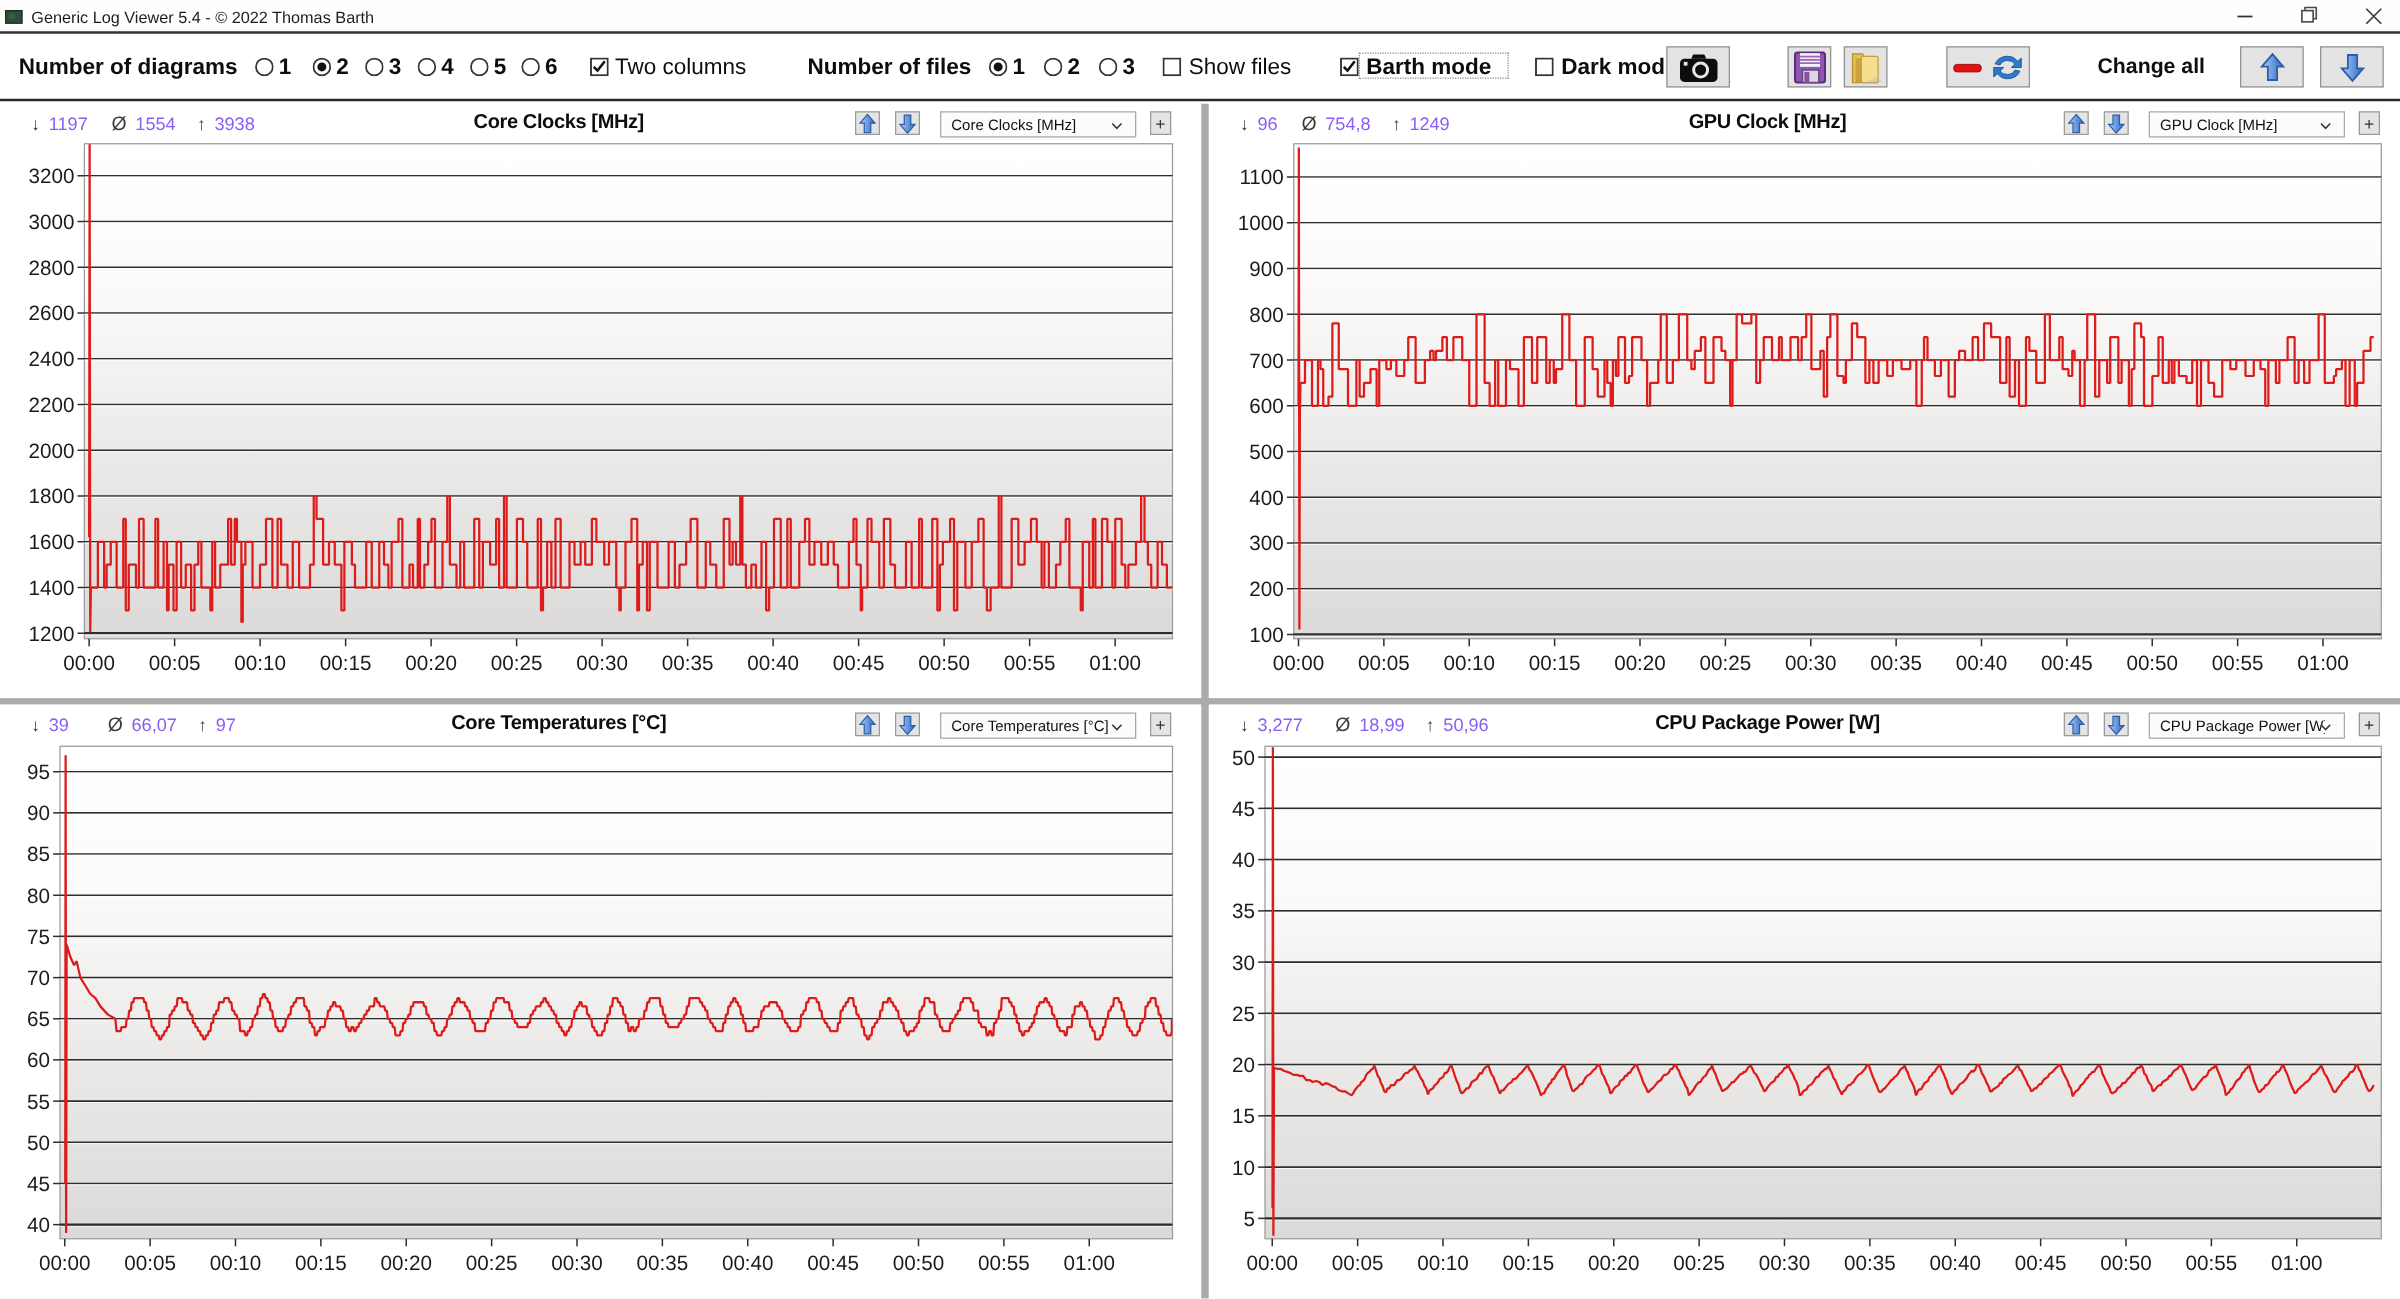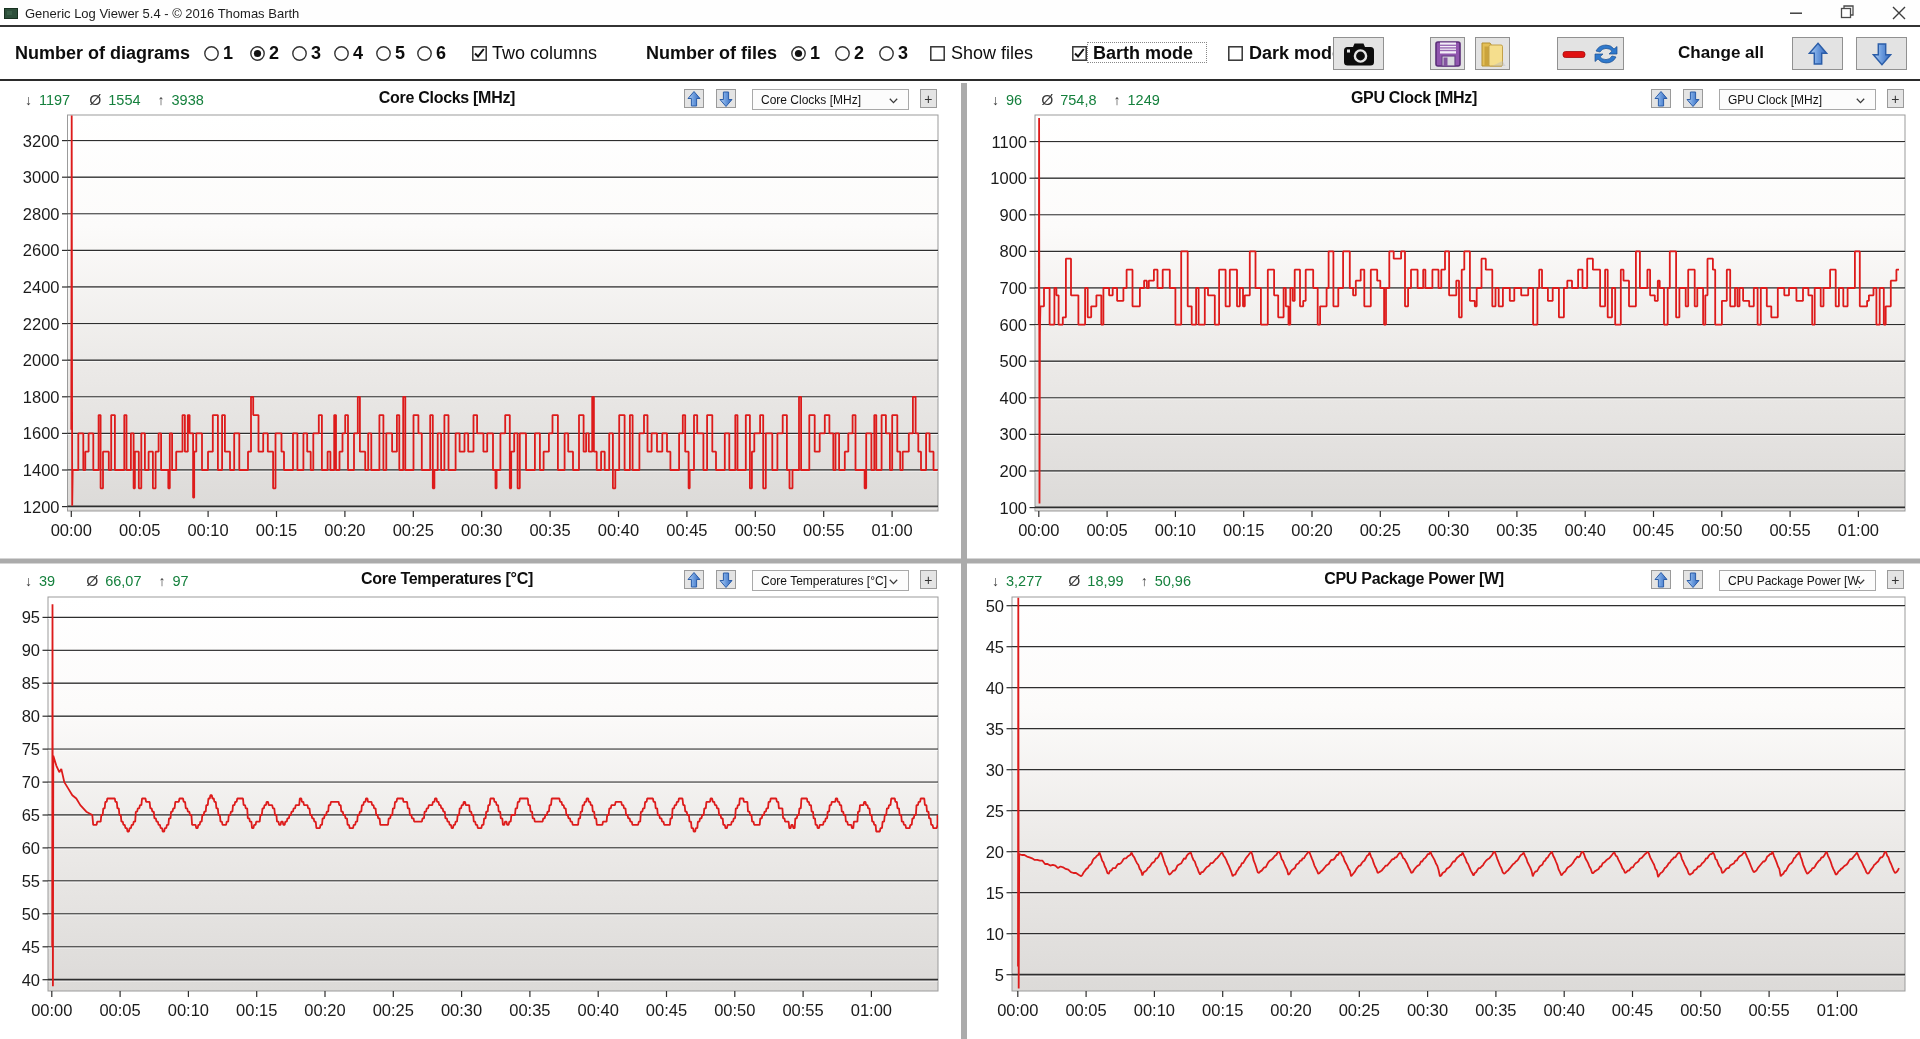--- a/index.html
+++ b/index.html
@@ -7,32 +7,32 @@
 .ticon { position:absolute; left:4px; top:8px; width:14px; height:11px; background:#2d4f3a; border:1px solid #17301f; }
 .ticon:after { content:""; position:absolute; left:2px; top:2px; width:5px; height:4px; background:#46725577; }
 .ttext { position:absolute; left:25px; top:6px; font-size:13px; color:#1d1d1d; }
 .wbtn { position:absolute; top:0; height:26px; }
 .toolbar { position:absolute; left:0; top:29px; width:1920px; height:52px; background:#fff; border-bottom:2px solid #2b2b2b; }
 .tb { position:absolute; }
 .tlab { top:14px; color:#0d0d0d; white-space:nowrap; }
 .tbtn { position:absolute; top:8px; height:33px; background:#e3e3e3; border:1px solid #919191; }
 .stats { position:absolute; font-size:14.5px; white-space:nowrap; }
 .sa { color:#3a3a3a; margin-right:7px; font-size:14px; }
-.sv { color:#15803d; }
+.sv { color:#8b5cf6; }
 .ctitle { position:absolute; width:440px; text-align:center; font-size:16px; letter-spacing:-0.3px; font-weight:700; color:#0d0d0d; white-space:nowrap; }
 .sbtn { position:absolute; background:#e4e4e4; border:1px solid #9a9a9a; }
 .plus { font-size:14px; text-align:center; line-height:18px; color:#333; }
 .combo { position:absolute; width:157px; height:21.5px; background:#fcfcfc; border:1px solid #a8a8a8; font-size:12px; color:#111; white-space:nowrap; overflow:hidden; }
 .combo span { position:absolute; left:8px; top:3.5px; width:132px; overflow:hidden; letter-spacing:0; }
 svg.chart { position:absolute; left:0; top:0; }
 </style></head>
 <body>
 <div class="titlebar">
  <div class="ticon"></div>
- <div class="ttext">Generic Log Viewer 5.4 - © 2016 Thomas Barth</div>
+ <div class="ttext">Generic Log Viewer 5.4 - © 2022 Thomas Barth</div>
  <svg class="wbtn" style="left:1779px" width="46" height="26">
       <rect x="11" y="12.5" width="12" height="1.4" fill="#333"></rect>
     </svg>
  <svg class="wbtn" style="left:1824px" width="46" height="26">
       <rect x="17.5" y="8.5" width="9" height="9" fill="none" stroke="#4a4a4a" stroke-width="1.3"></rect>
       <path d="M20 8.5 L20 6 L29 6 L29 15 L26.5 15" fill="none" stroke="#4a4a4a" stroke-width="1.3"></path>
     </svg>
  <svg class="wbtn" style="left:1876px" width="46" height="26">
       <path d="M17 7 L29 19 M29 7 L17 19" stroke="#3d3d3d" stroke-width="1.4"></path>
     </svg>

